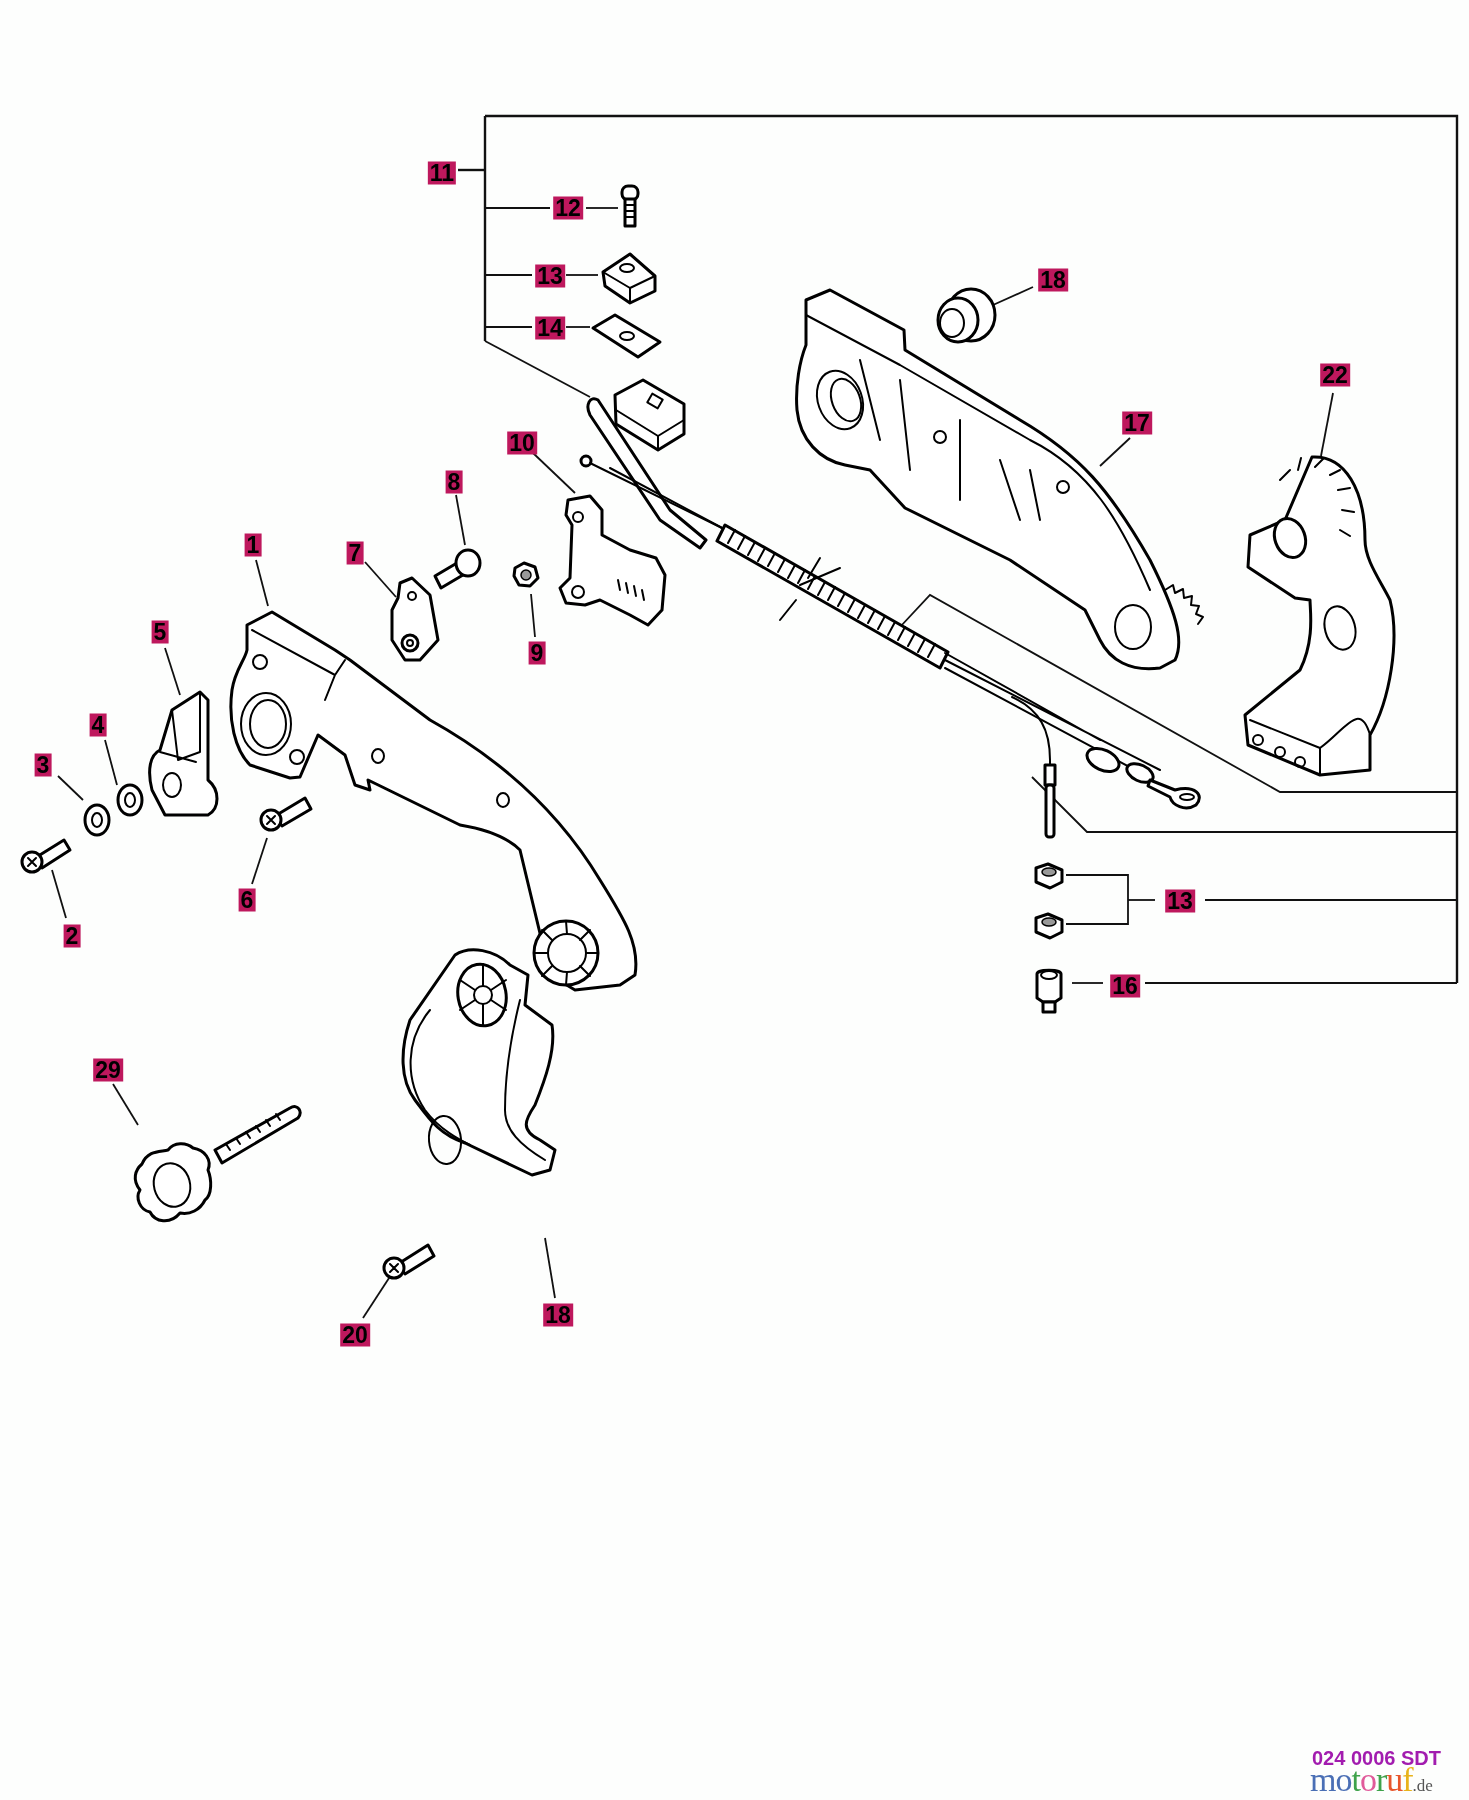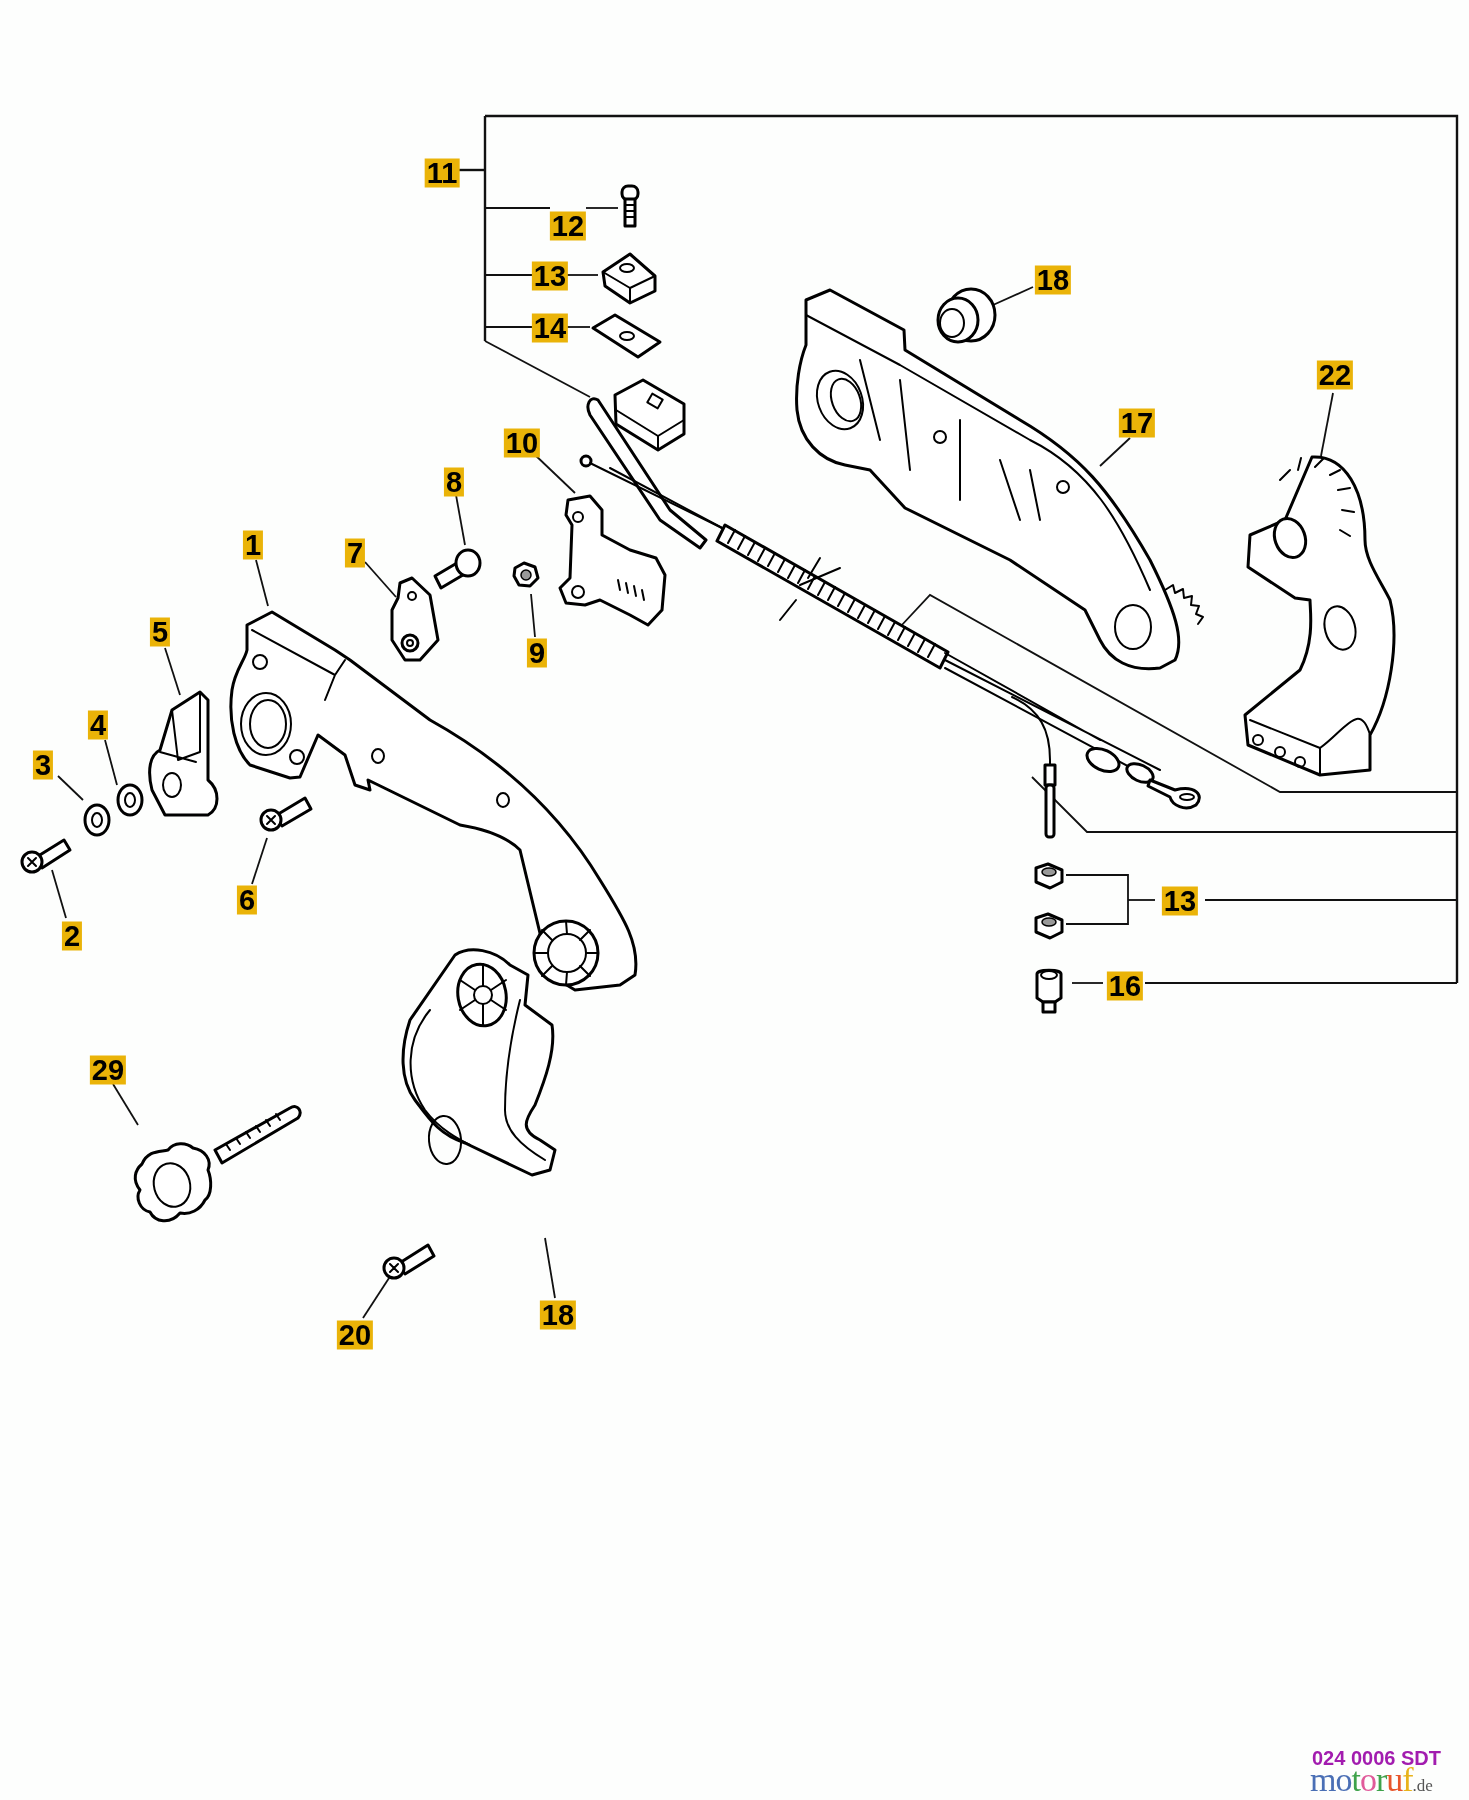--- a/index.html
+++ b/index.html
@@ -1,18 +1,18 @@
 <!DOCTYPE html>
 <html><head>
 <meta charset="utf-8">
 <style>
   html, body { margin:0; padding:0; background:#fdfefd; }
   body { width:1469px; height:1800px; position:relative; overflow:hidden; font-family:"Liberation Sans", sans-serif; }
   #diagram { position:absolute; left:0; top:0; width:1469px; height:1800px; }
-  .lbl { position:absolute; font-family:"Liberation Sans", sans-serif; font-weight:bold; font-size:29px; color:#000; line-height:1; transform:translate(-50%,-50%); white-space:nowrap; background:#eab308; padding:0 2px; }
+  .lbl { position:absolute; font-family:"Liberation Sans", sans-serif; font-weight:bold; font-size:23px; color:#000; line-height:1; transform:translate(-50%,-50%); white-space:nowrap; background:#be185d; padding:0 2px; }
   svg .o { fill:#fff; stroke:#000; stroke-width:3; stroke-linejoin:round; stroke-linecap:round; }
   svg .t { fill:none; stroke:#000; stroke-width:2; stroke-linecap:round; stroke-linejoin:round; }
   svg .l { fill:none; stroke:#111; stroke-width:1.8; }
   svg .b { fill:none; stroke:#111; stroke-width:2.4; }
   svg .g { fill:#999; stroke:#000; stroke-width:1.5; }
   .code { position:absolute; left:1312px; top:1747px; font-weight:bold; font-size:20px; color:#a21caf; font-family:"Liberation Sans", sans-serif; }
   .logo { position:absolute; left:1310px; top:1763px; font-family:"Liberation Serif", serif; font-size:34px; line-height:34px; letter-spacing:-1px; }
   .logo span { display:inline-block; }
   .logo .de { font-size:17px; color:#555; letter-spacing:0; }
 </style>
@@ -248,21 +248,21 @@
   <span class="lbl" style="left:72px;top:936px">2</span>
   <span class="lbl" style="left:43px;top:765px">3</span>
   <span class="lbl" style="left:98px;top:725px">4</span>
   <span class="lbl" style="left:160px;top:632px">5</span>
   <span class="lbl" style="left:247px;top:900px">6</span>
   <span class="lbl" style="left:355px;top:553px">7</span>
   <span class="lbl" style="left:454px;top:482px">8</span>
   <span class="lbl" style="left:537px;top:653px">9</span>
   <span class="lbl" style="left:522px;top:443px">10</span>
   <span class="lbl" style="left:442px;top:173px">11</span>
-  <span class="lbl" style="left:568px;top:226px">12</span>
+  <span class="lbl" style="left:568px;top:208px">12</span>
   <span class="lbl" style="left:550px;top:276px">13</span>
   <span class="lbl" style="left:550px;top:328px">14</span>
   <span class="lbl" style="left:1180px;top:901px">13</span>
   <span class="lbl" style="left:1125px;top:986px">16</span>
   <span class="lbl" style="left:1137px;top:423px">17</span>
   <span class="lbl" style="left:1053px;top:280px">18</span>
   <span class="lbl" style="left:558px;top:1315px">18</span>
   <span class="lbl" style="left:355px;top:1335px">20</span>
   <span class="lbl" style="left:108px;top:1070px">29</span>
   <span class="lbl" style="left:1335px;top:375px">22</span>

